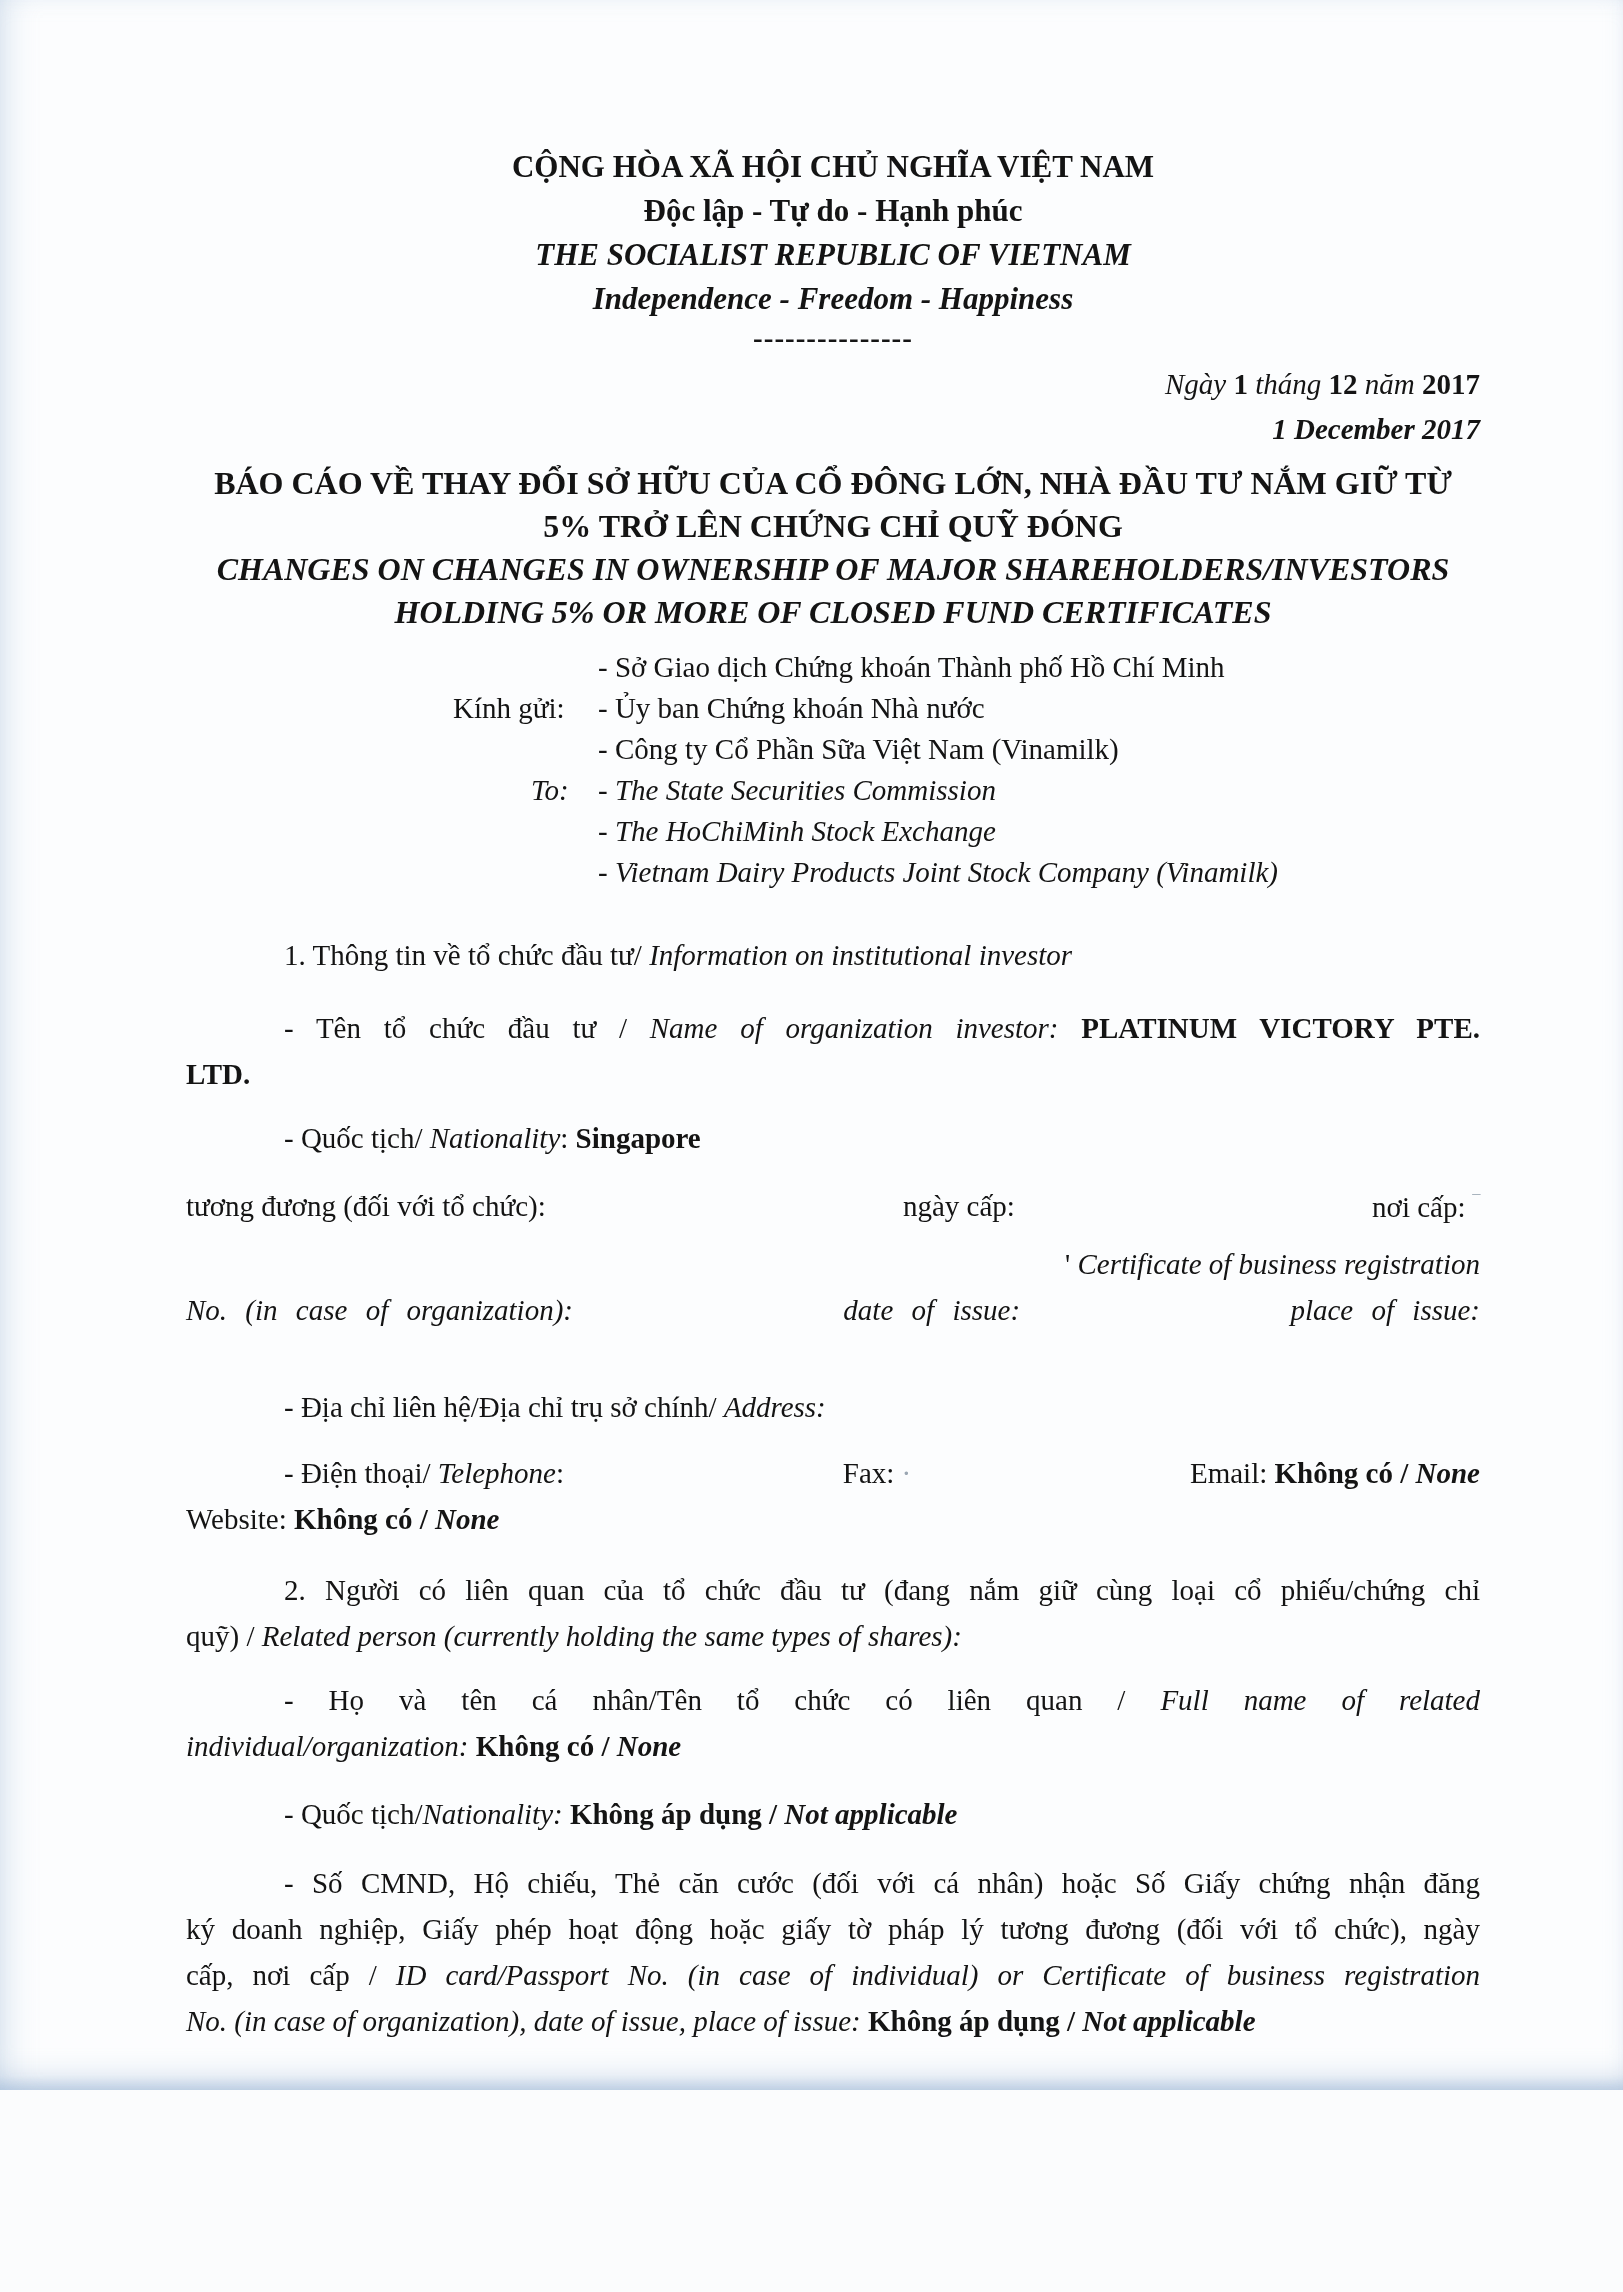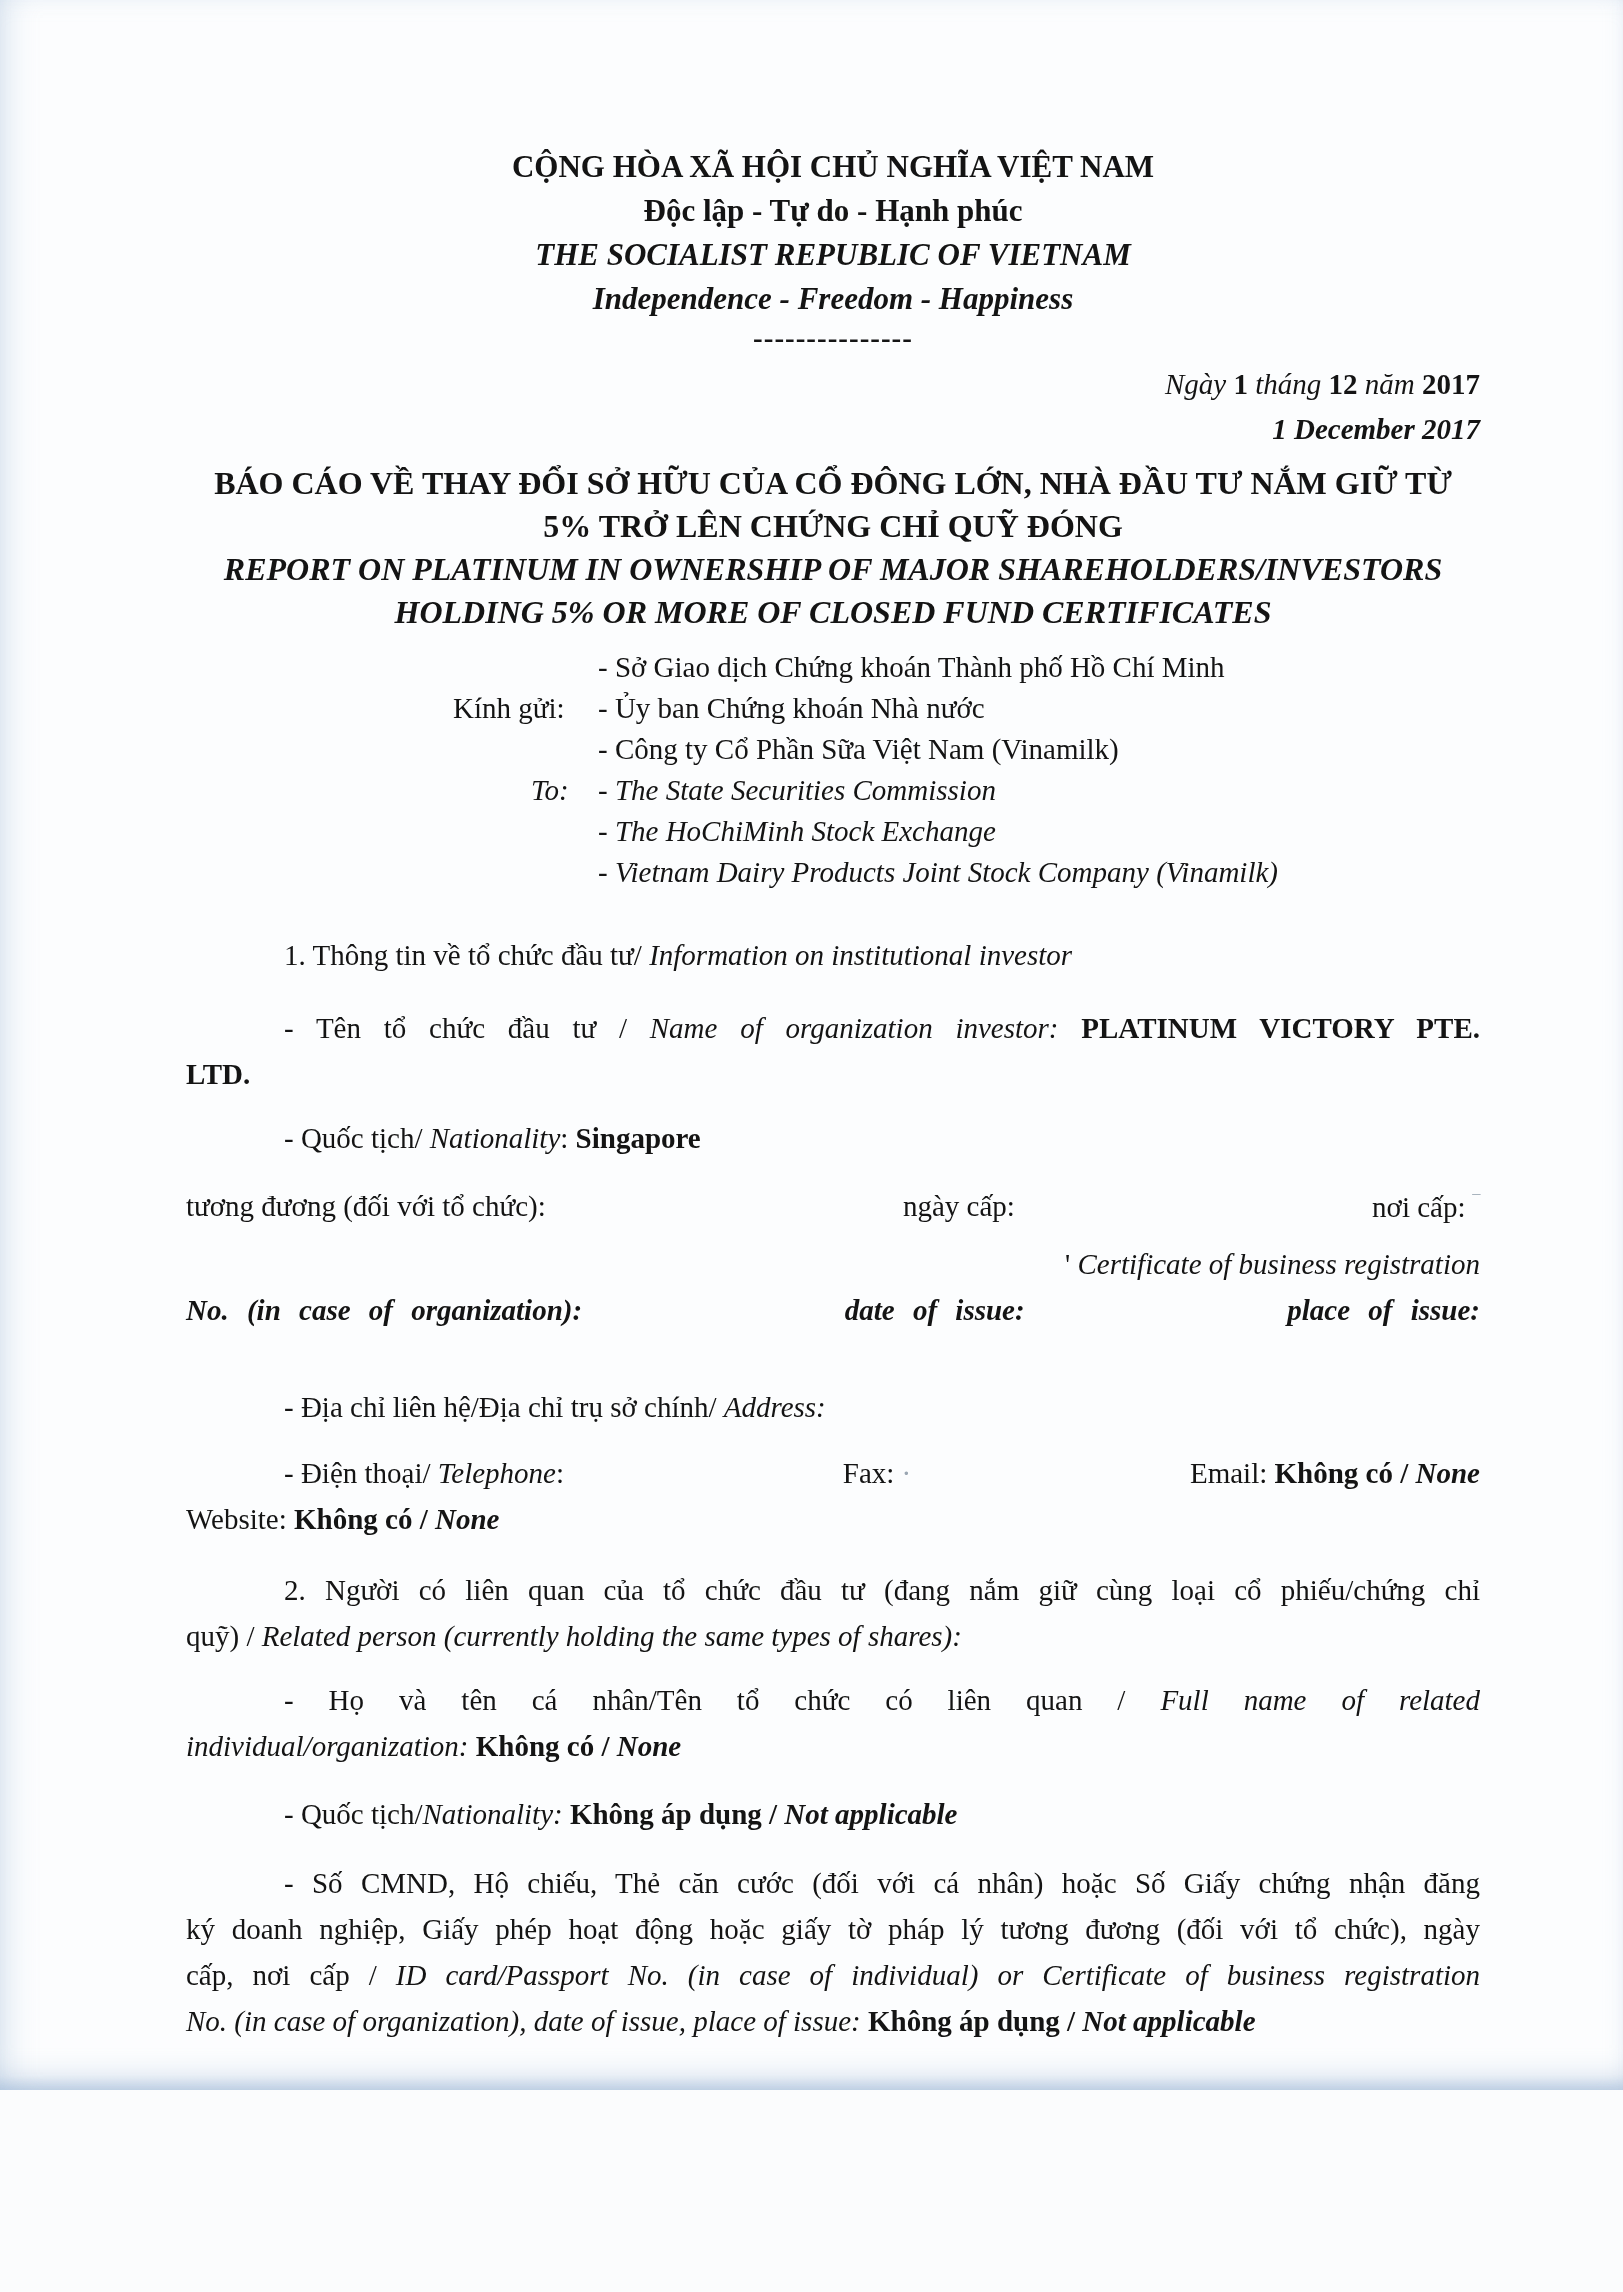--- a/index.html
+++ b/index.html
@@ -46,21 +46,21 @@
   .srow{display:grid;grid-template-columns:145px 1fr;}
   .to-label{font-style:italic;padding-left:78px;box-sizing:border-box;}
 
   
   .par{font-size:29px;line-height:46px;}
   .line{min-height:46px;}
   .ind{text-indent:98px;}
   .jl{text-align:justify;text-align-last:justify;}
   .flexline{display:flex;justify-content:space-between;align-items:baseline;}
   .right{text-align:right;}
-  .wsp span{word-spacing:.38em;font-weight:bold;}
+  .wsp span{word-spacing:.38em;}
   .faint{color:#9aa6b2;}
   .tiny-raise{font-size:21.6px;vertical-align:5.9px;}
 
   .sec-h1{margin-top:39px;}
   .p-name{margin-top:27px;}
   .p-nat{margin-top:17.6px;}
   .p-cert{margin-top:19.6px;}
   .cert3{margin-top:11.8px;}
   .p-addr{margin-top:51px;}
   .p-tel{margin-top:19.6px;}
@@ -86,21 +86,21 @@
   <div class="dateblock">
     <div>
       <span class="i">Ngày </span><span class="b">1</span><span class="i"> tháng </span><span class="b">12</span><span class="i"> năm </span><span class="b">2017</span>
     </div>
     <div class="bi">1 December 2017</div>
   </div>
 
   <div class="title">
     <div>BÁO CÁO VỀ THAY ĐỔI SỞ HỮU CỦA CỔ ĐÔNG LỚN, NHÀ ĐẦU TƯ NẮM GIỮ TỪ</div>
     <div>5% TRỞ LÊN CHỨNG CHỈ QUỸ ĐÓNG</div>
-    <div class="en">REPORT ON PLATINUM IN OWNERSHIP OF MAJOR SHAREHOLDERS/INVESTORS</div>
+    <div class="en">CHANGES ON CHANGES IN OWNERSHIP OF MAJOR SHAREHOLDERS/INVESTORS</div>
     <div class="en">HOLDING 5% OR MORE OF CLOSED FUND CERTIFICATES</div>
   </div>
 
   <div class="salute">
     <div class="srow">
       <div></div>
       <div>- Sở Giao dịch Chứng khoán Thành phố Hồ Chí Minh</div>
     </div>
     <div class="srow">
       <div>Kính gửi:</div>

